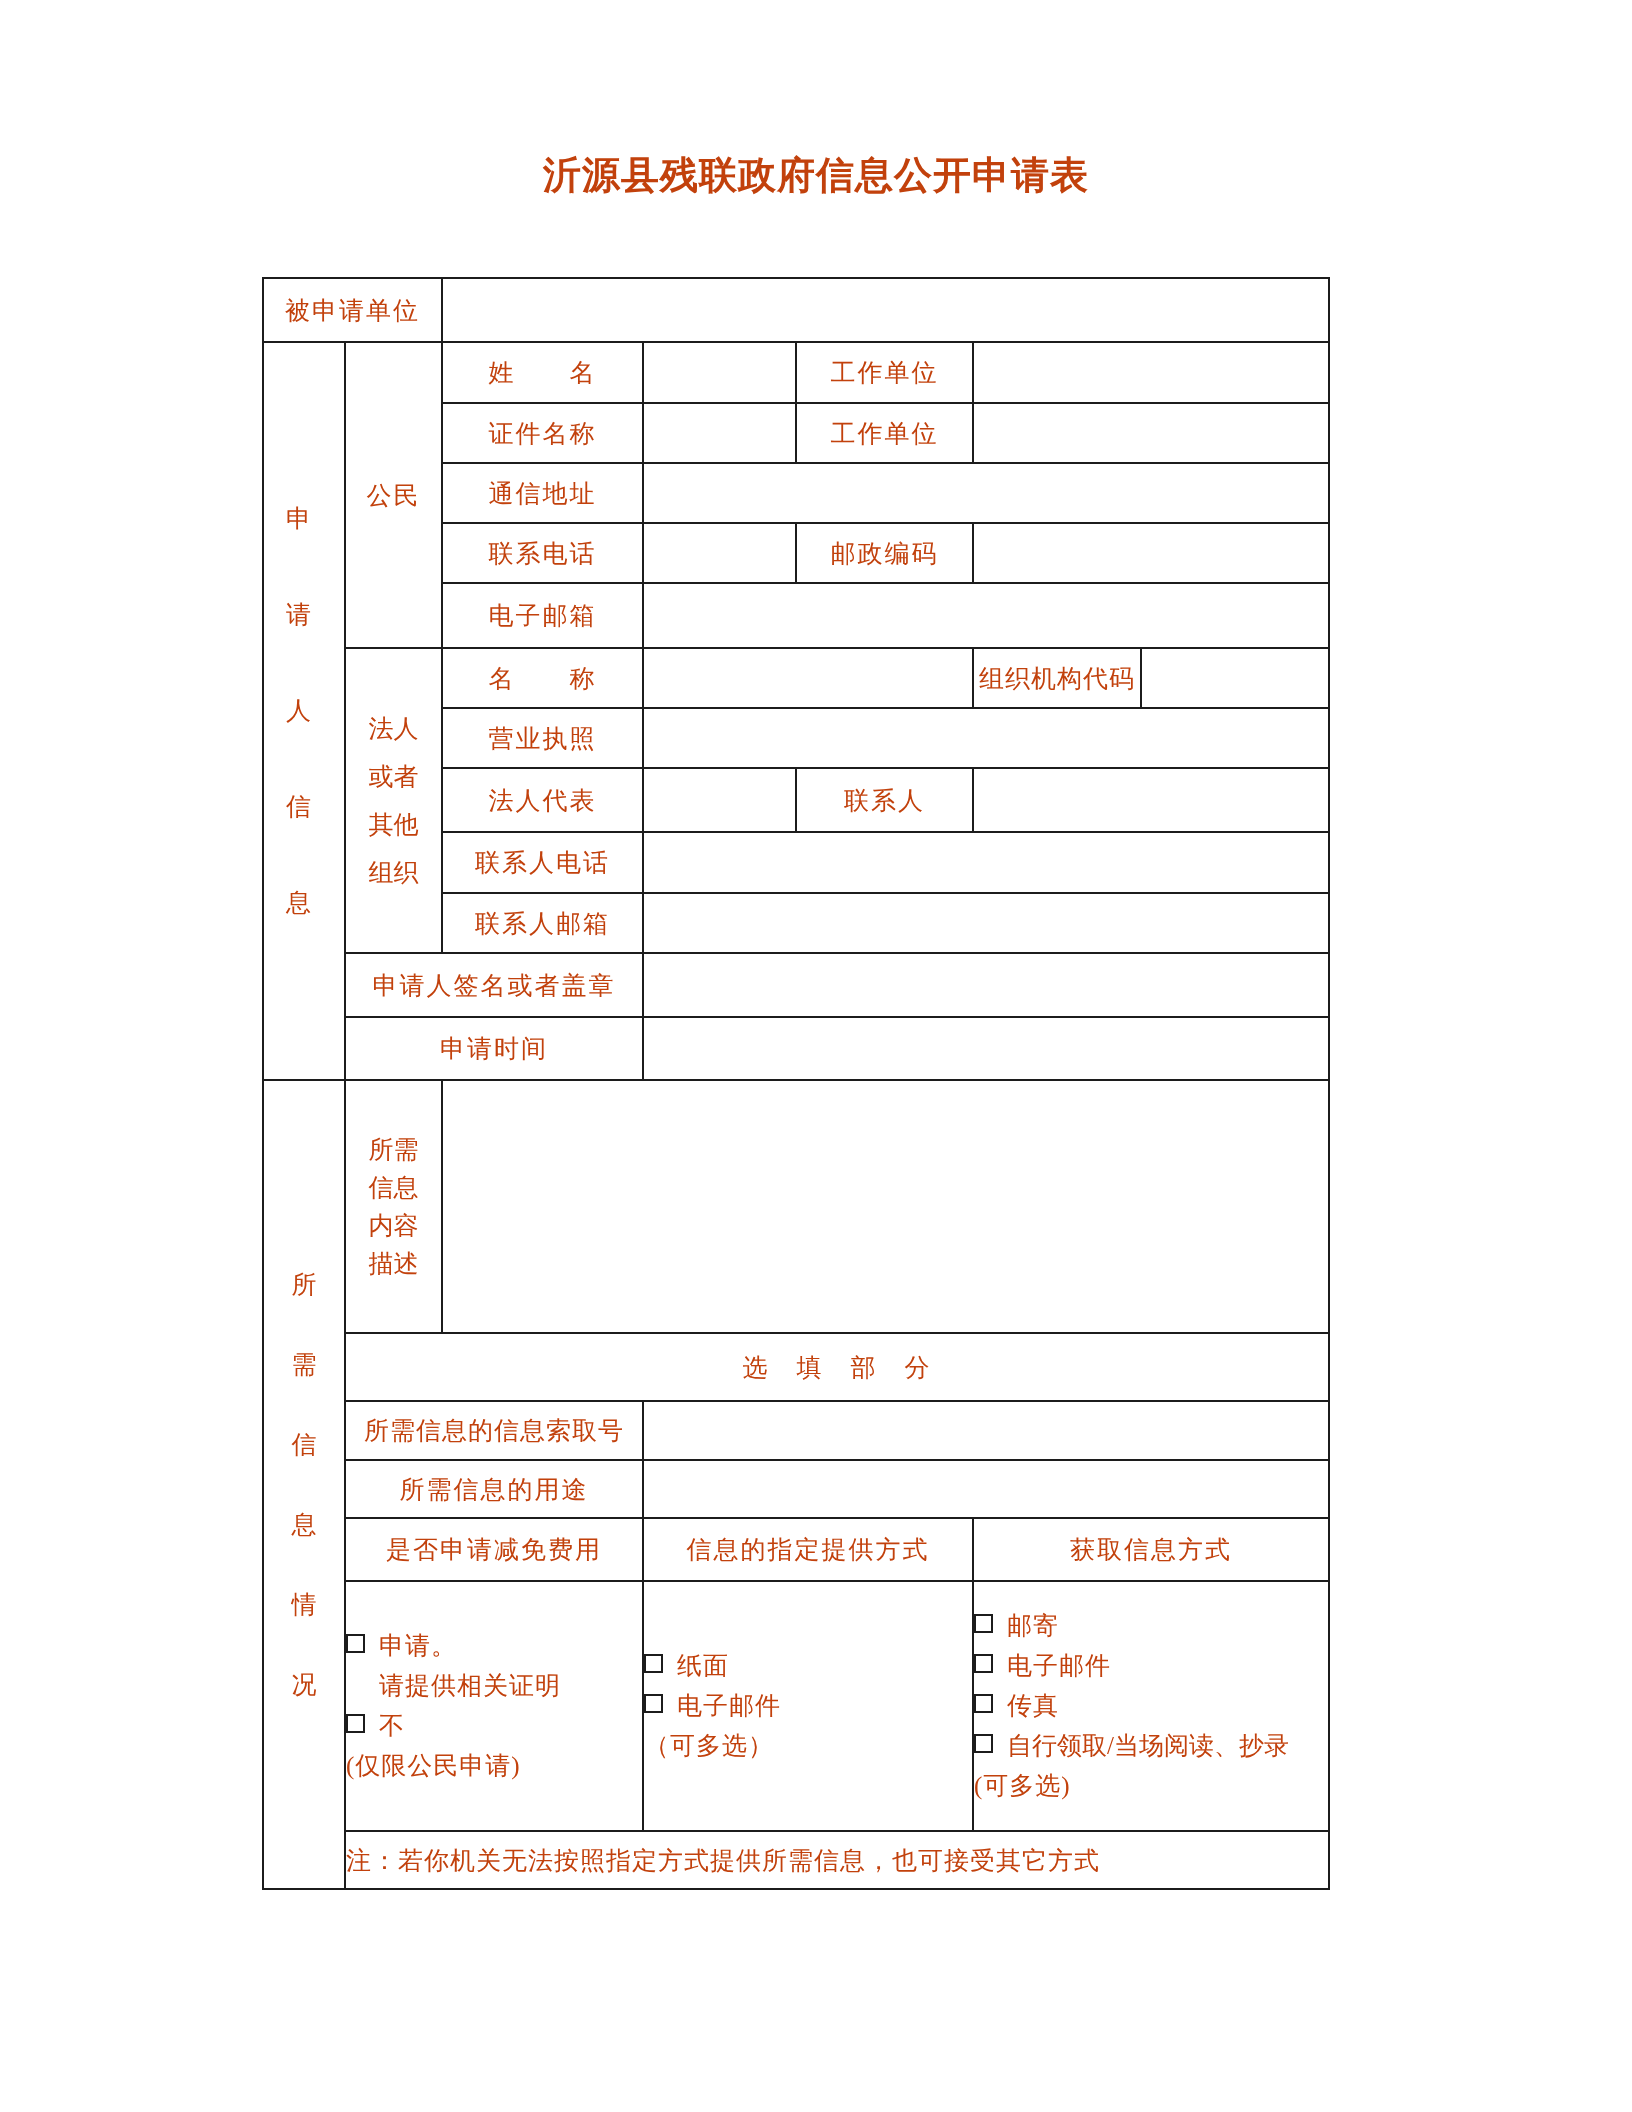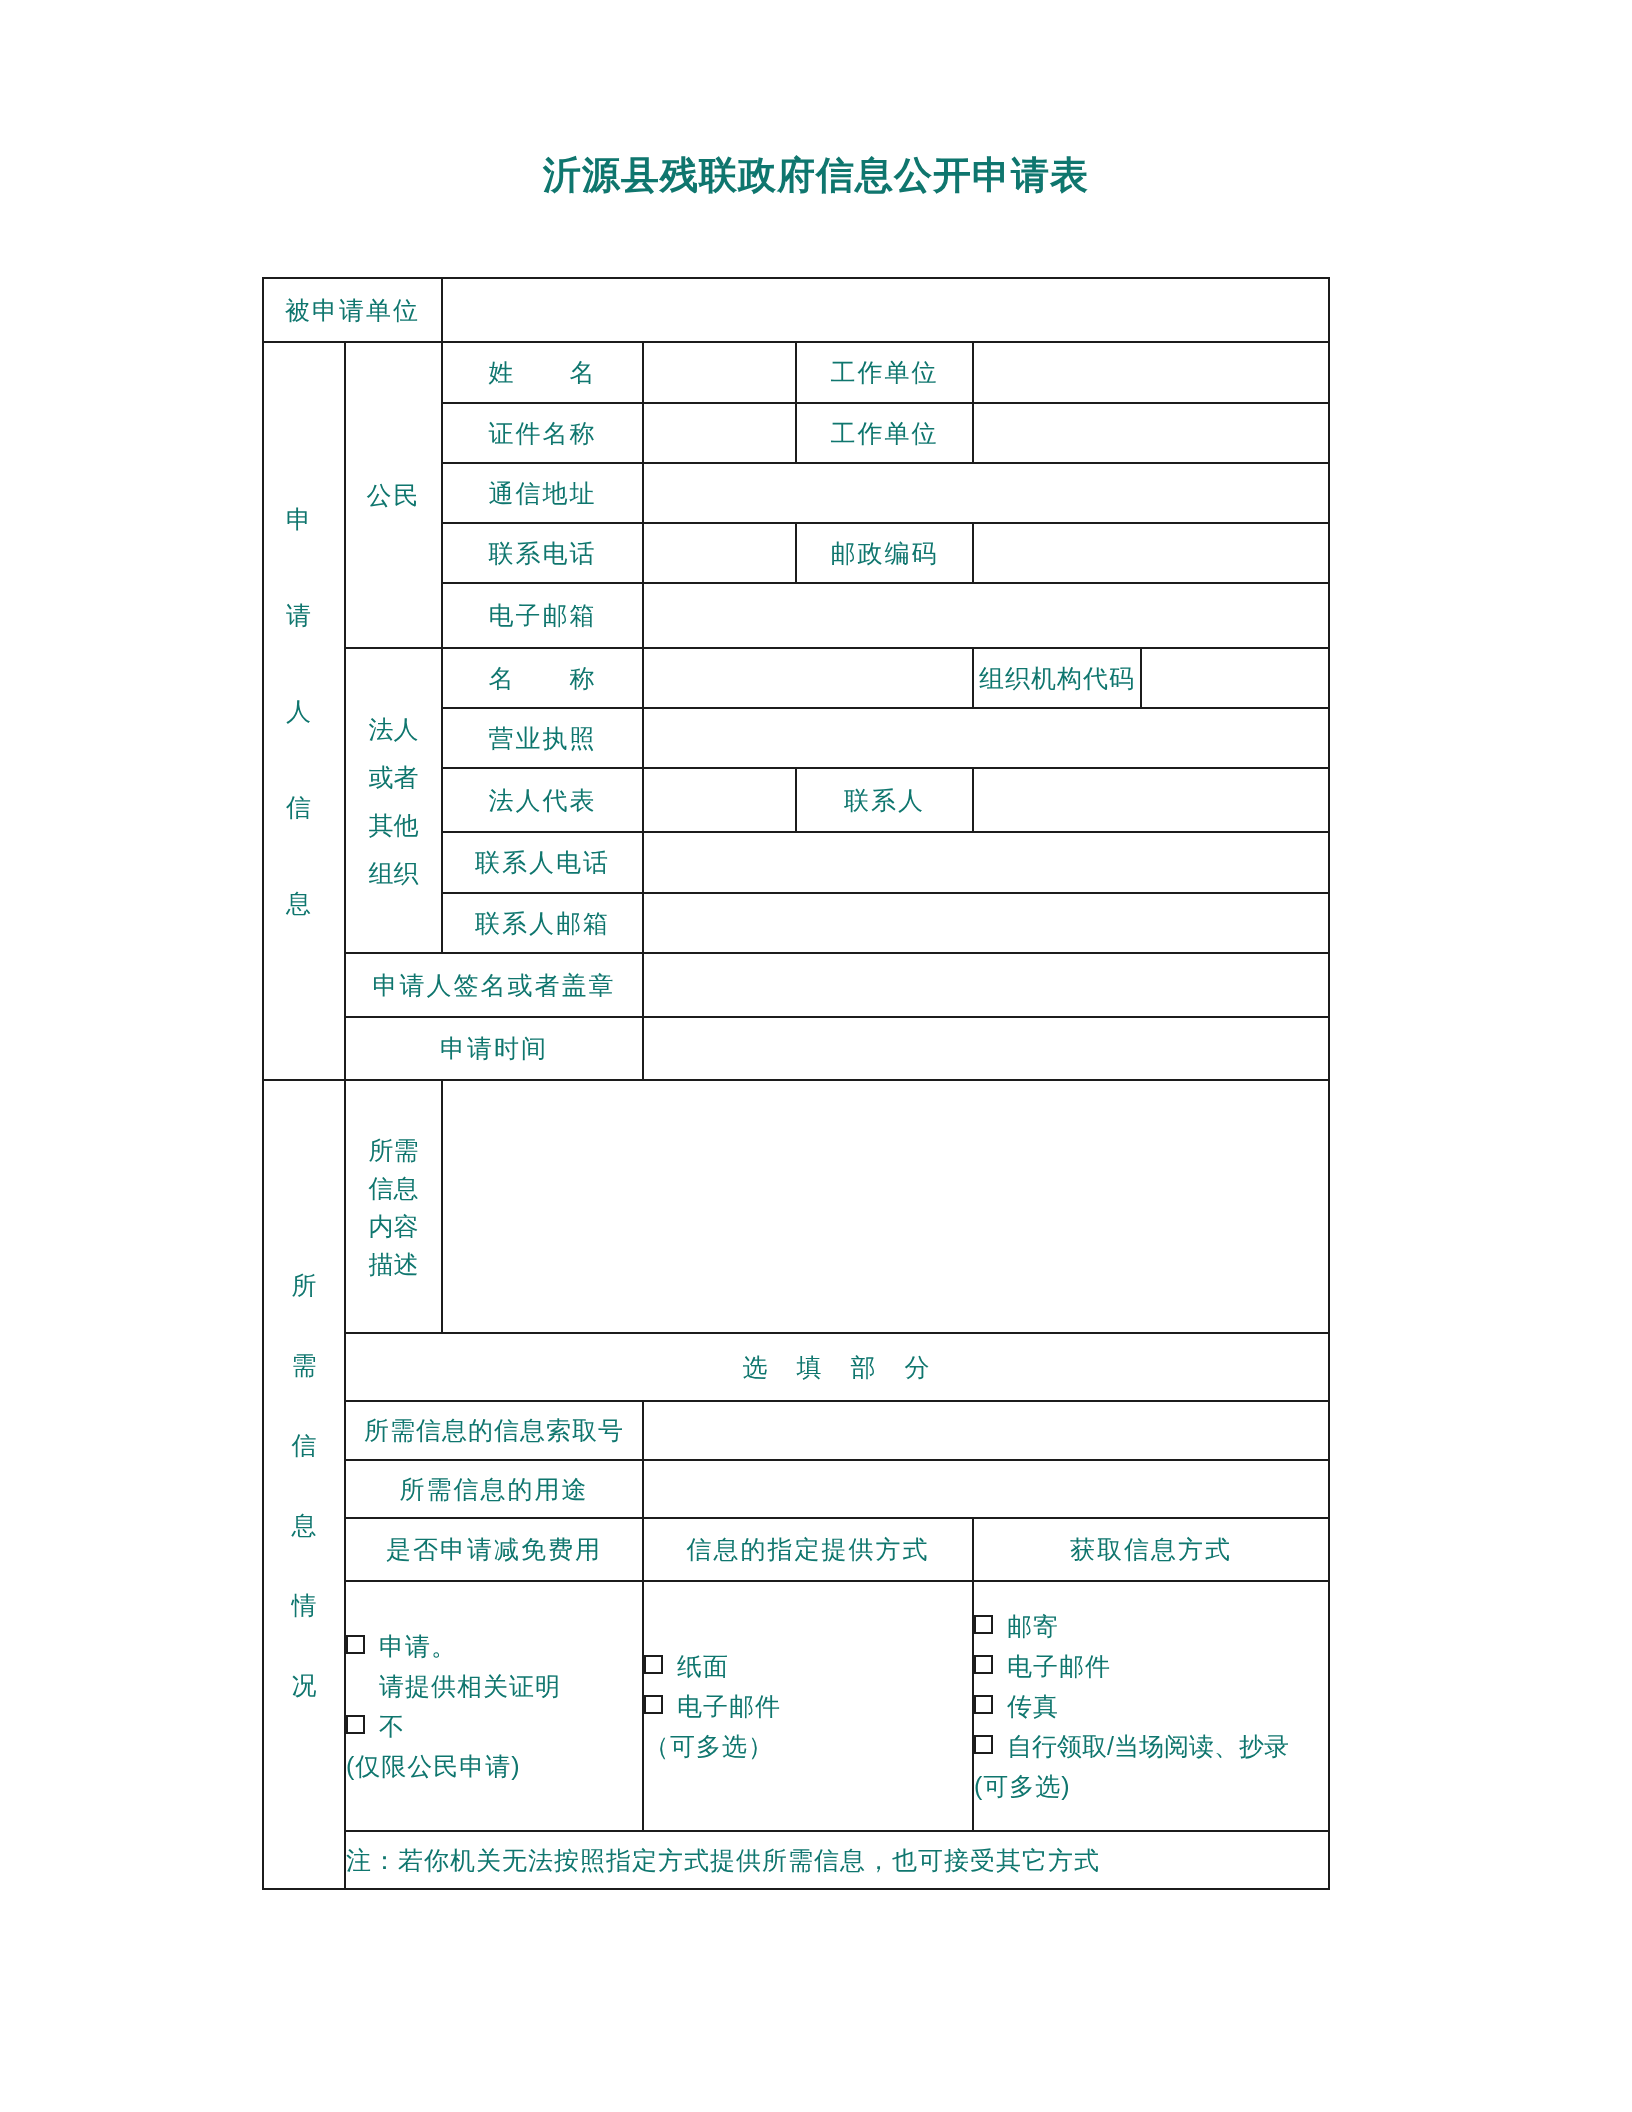--- a/index.html
+++ b/index.html
@@ -1,22 +1,22 @@
 <!DOCTYPE html>
 <html><head>
 <meta charset="utf-8">
 <style>
   html, body { margin: 0; padding: 0; background: #ffffff; }
   #page {
     position: relative;
     width: 1316px;
     height: 2112px;
     background: #ffffff;
-    font-family: Liberation Sans, sans-serif;
-    color: #0f766e;
+    font-family: Liberation Serif, serif;
+    color: #c2410c;
   }
   #form-title {
     position: absolute;
     top: 150px;
     left: 0;
     width: 1632px;
     text-align: center;
     font-size: 38px;
     font-weight: bold;
     letter-spacing: 1px;

